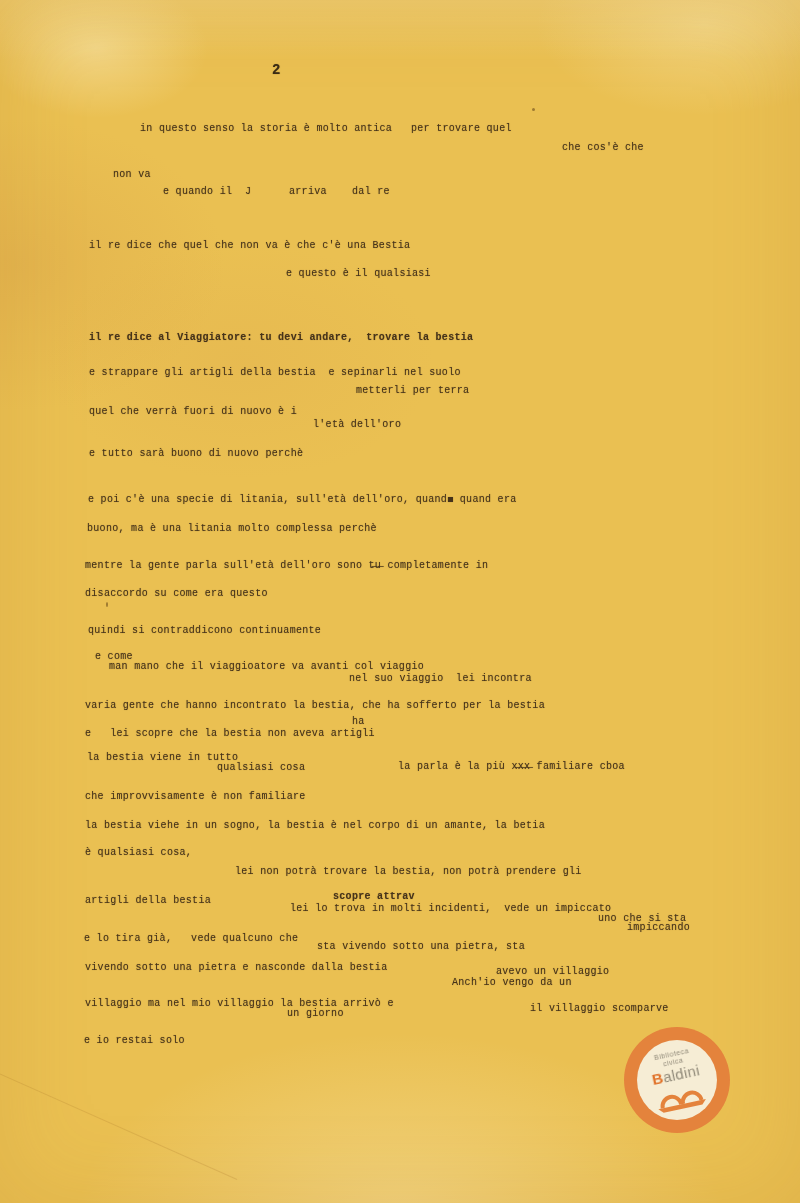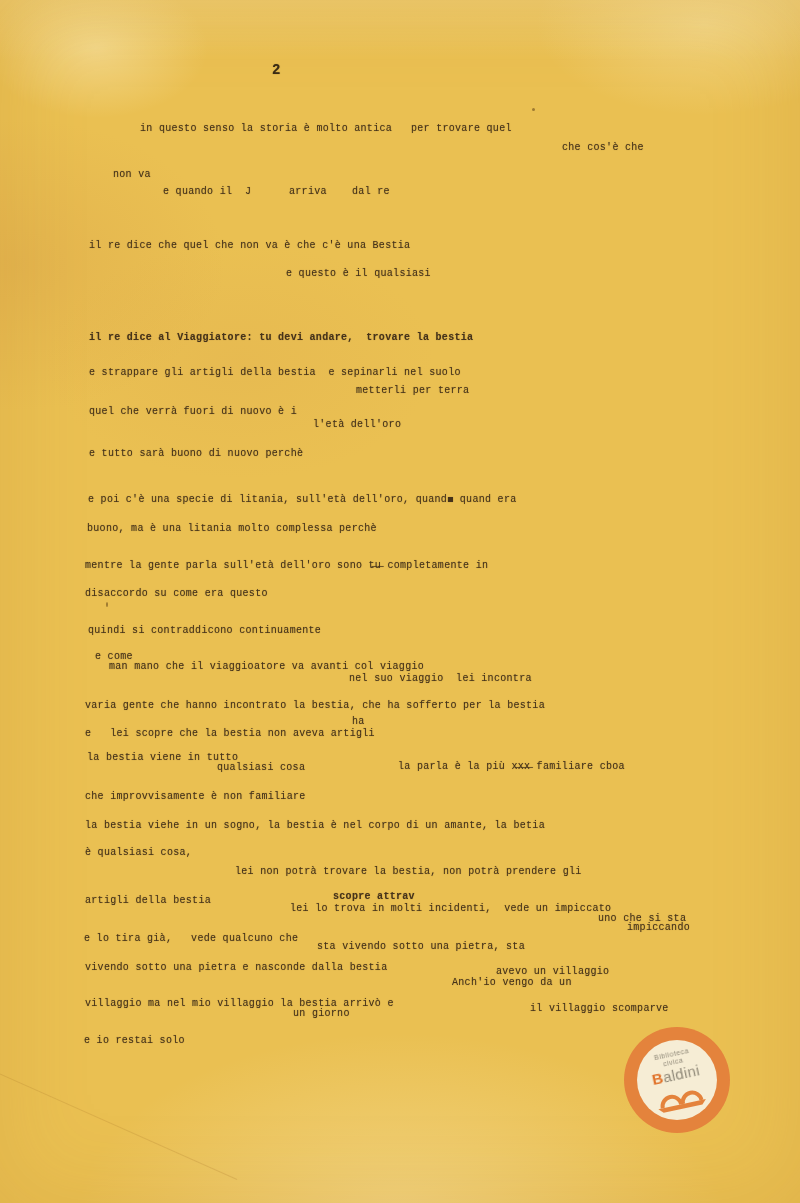--- a/index.html
+++ b/index.html
@@ -109,21 +109,21 @@
       <div class="tline" style="left: 333px; top: 889px; font-weight: bold;">scopre attrav</div>
       <div class="tline" style="left: 290px; top: 901px; text-align: center;">lei lo trova in molti incidenti,  vede un impiccato</div>
       <div class="tline" style="left: 598px; top: 911px;">uno che si sta</div>
       <div class="tline" style="left: 627px; top: 920px;">impiccando</div>
       <div class="tline" style="left: 84px; top: 931px;">e lo tira già,   vede qualcuno che</div>
       <div class="tline" style="left: 304px; top: 939px; margin-left: 13px;">sta vivendo sotto una pietra, sta</div>
       <div class="tline" style="left: 85px; top: 960px;">vivendo sotto una pietra e nasconde dalla bestia</div>
       <div class="tline" style="left: 496px; top: 964px;">avevo un villaggio</div>
       <div class="tline" style="left: 452px; top: 975px;">Anch'io vengo da un</div>
       <div class="tline" style="left: 85px; top: 996px;">villaggio ma nel mio villaggio la bestia arrivò e</div>
-      <div class="tline" style="left: 293px; top: 1006px; text-align: center;">un giorno</div>
+      <div class="tline" style="left: 287px; top: 1006px; text-align: center;">un giorno</div>
       <div class="tline" style="left: 530px; top: 1001px;">il villaggio scomparve</div>
       <div class="tline" style="left: 84px; top: 1033px;">e io restai solo</div>
     </div>
 
   <div class="speck s1"></div>
   <div class="speck s2"></div>
   <div class="crease"></div>
 
   <div class="stamp">
     <div class="stamp-inner">

